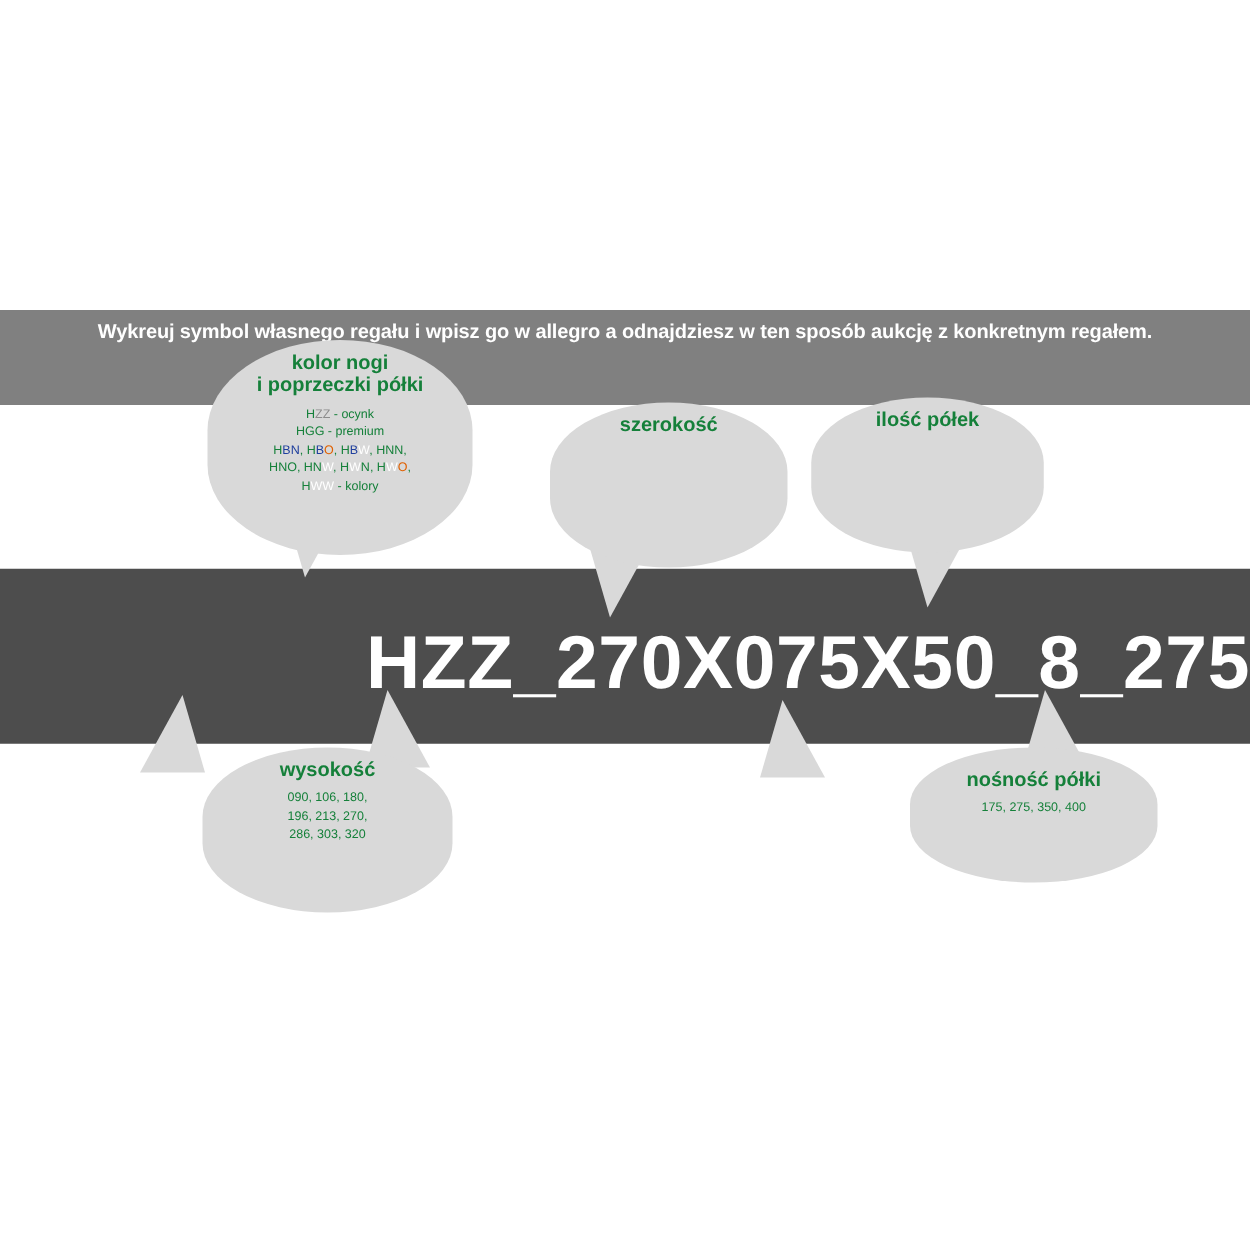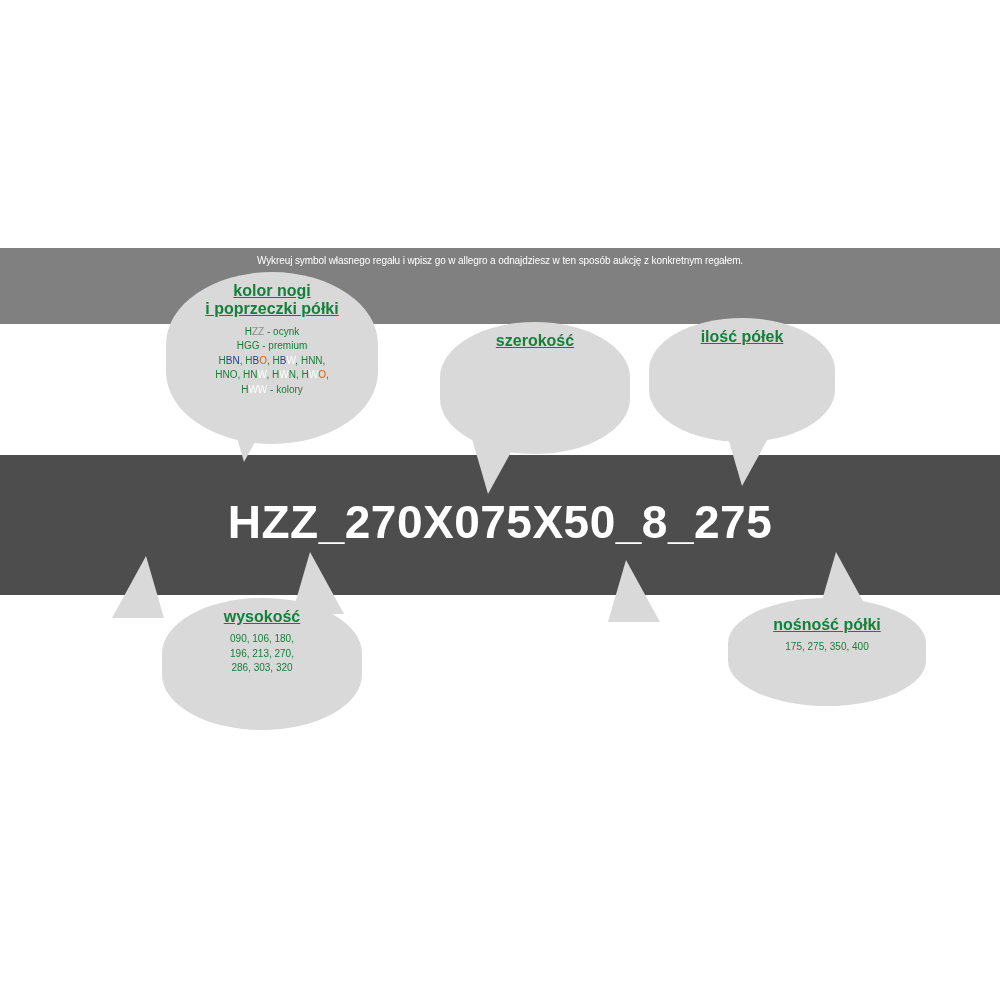--- a/index.html
+++ b/index.html
@@ -24,54 +24,53 @@
   .band-top   { top: 248px; height: 76px; background: #808080; }
   .band-mid   { top: 455px; height: 140px; background: #4d4d4d; }
 
   
   .headline {
     position: absolute;
     left: 50px; top: 254px;
     width: 900px;
     text-align: center;
     color: #ffffff;
-    font-size: 10px;
-    font-weight: normal;
+    font-size: 16px;
+    font-weight: bold;
     line-height: 1.45;
     letter-spacing: -0.1px;
   }
 
   
   .symbol {
     position: absolute;
     left: 0; top: 495px;
     width: 1000px;
-    text-align: center;
+    text-align: right;
     color: #ffffff;
-    font-size: 46px;
+    font-size: 60px;
     font-weight: bold;
     letter-spacing: 0.5px;
   }
 
   
   .bubble {
     position: absolute;
     background: #d9d9d9;
     border-radius: 50% / 42%;
     text-align: center;
     padding: 10px 14px;
     color: #156c2e;
   }
   .bubble .title {
     font-size: 16px;
     font-weight: bold;
     color: #15803a;
     line-height: 1.15;
     margin-bottom: 6px;
-    text-decoration: underline;
   }
   .bubble .body {
     font-size: 10px;
     font-weight: normal;
     color: #15803a;
     line-height: 1.45;
   }
   .bubble.plain .title { margin-bottom: 0; }
 
   

